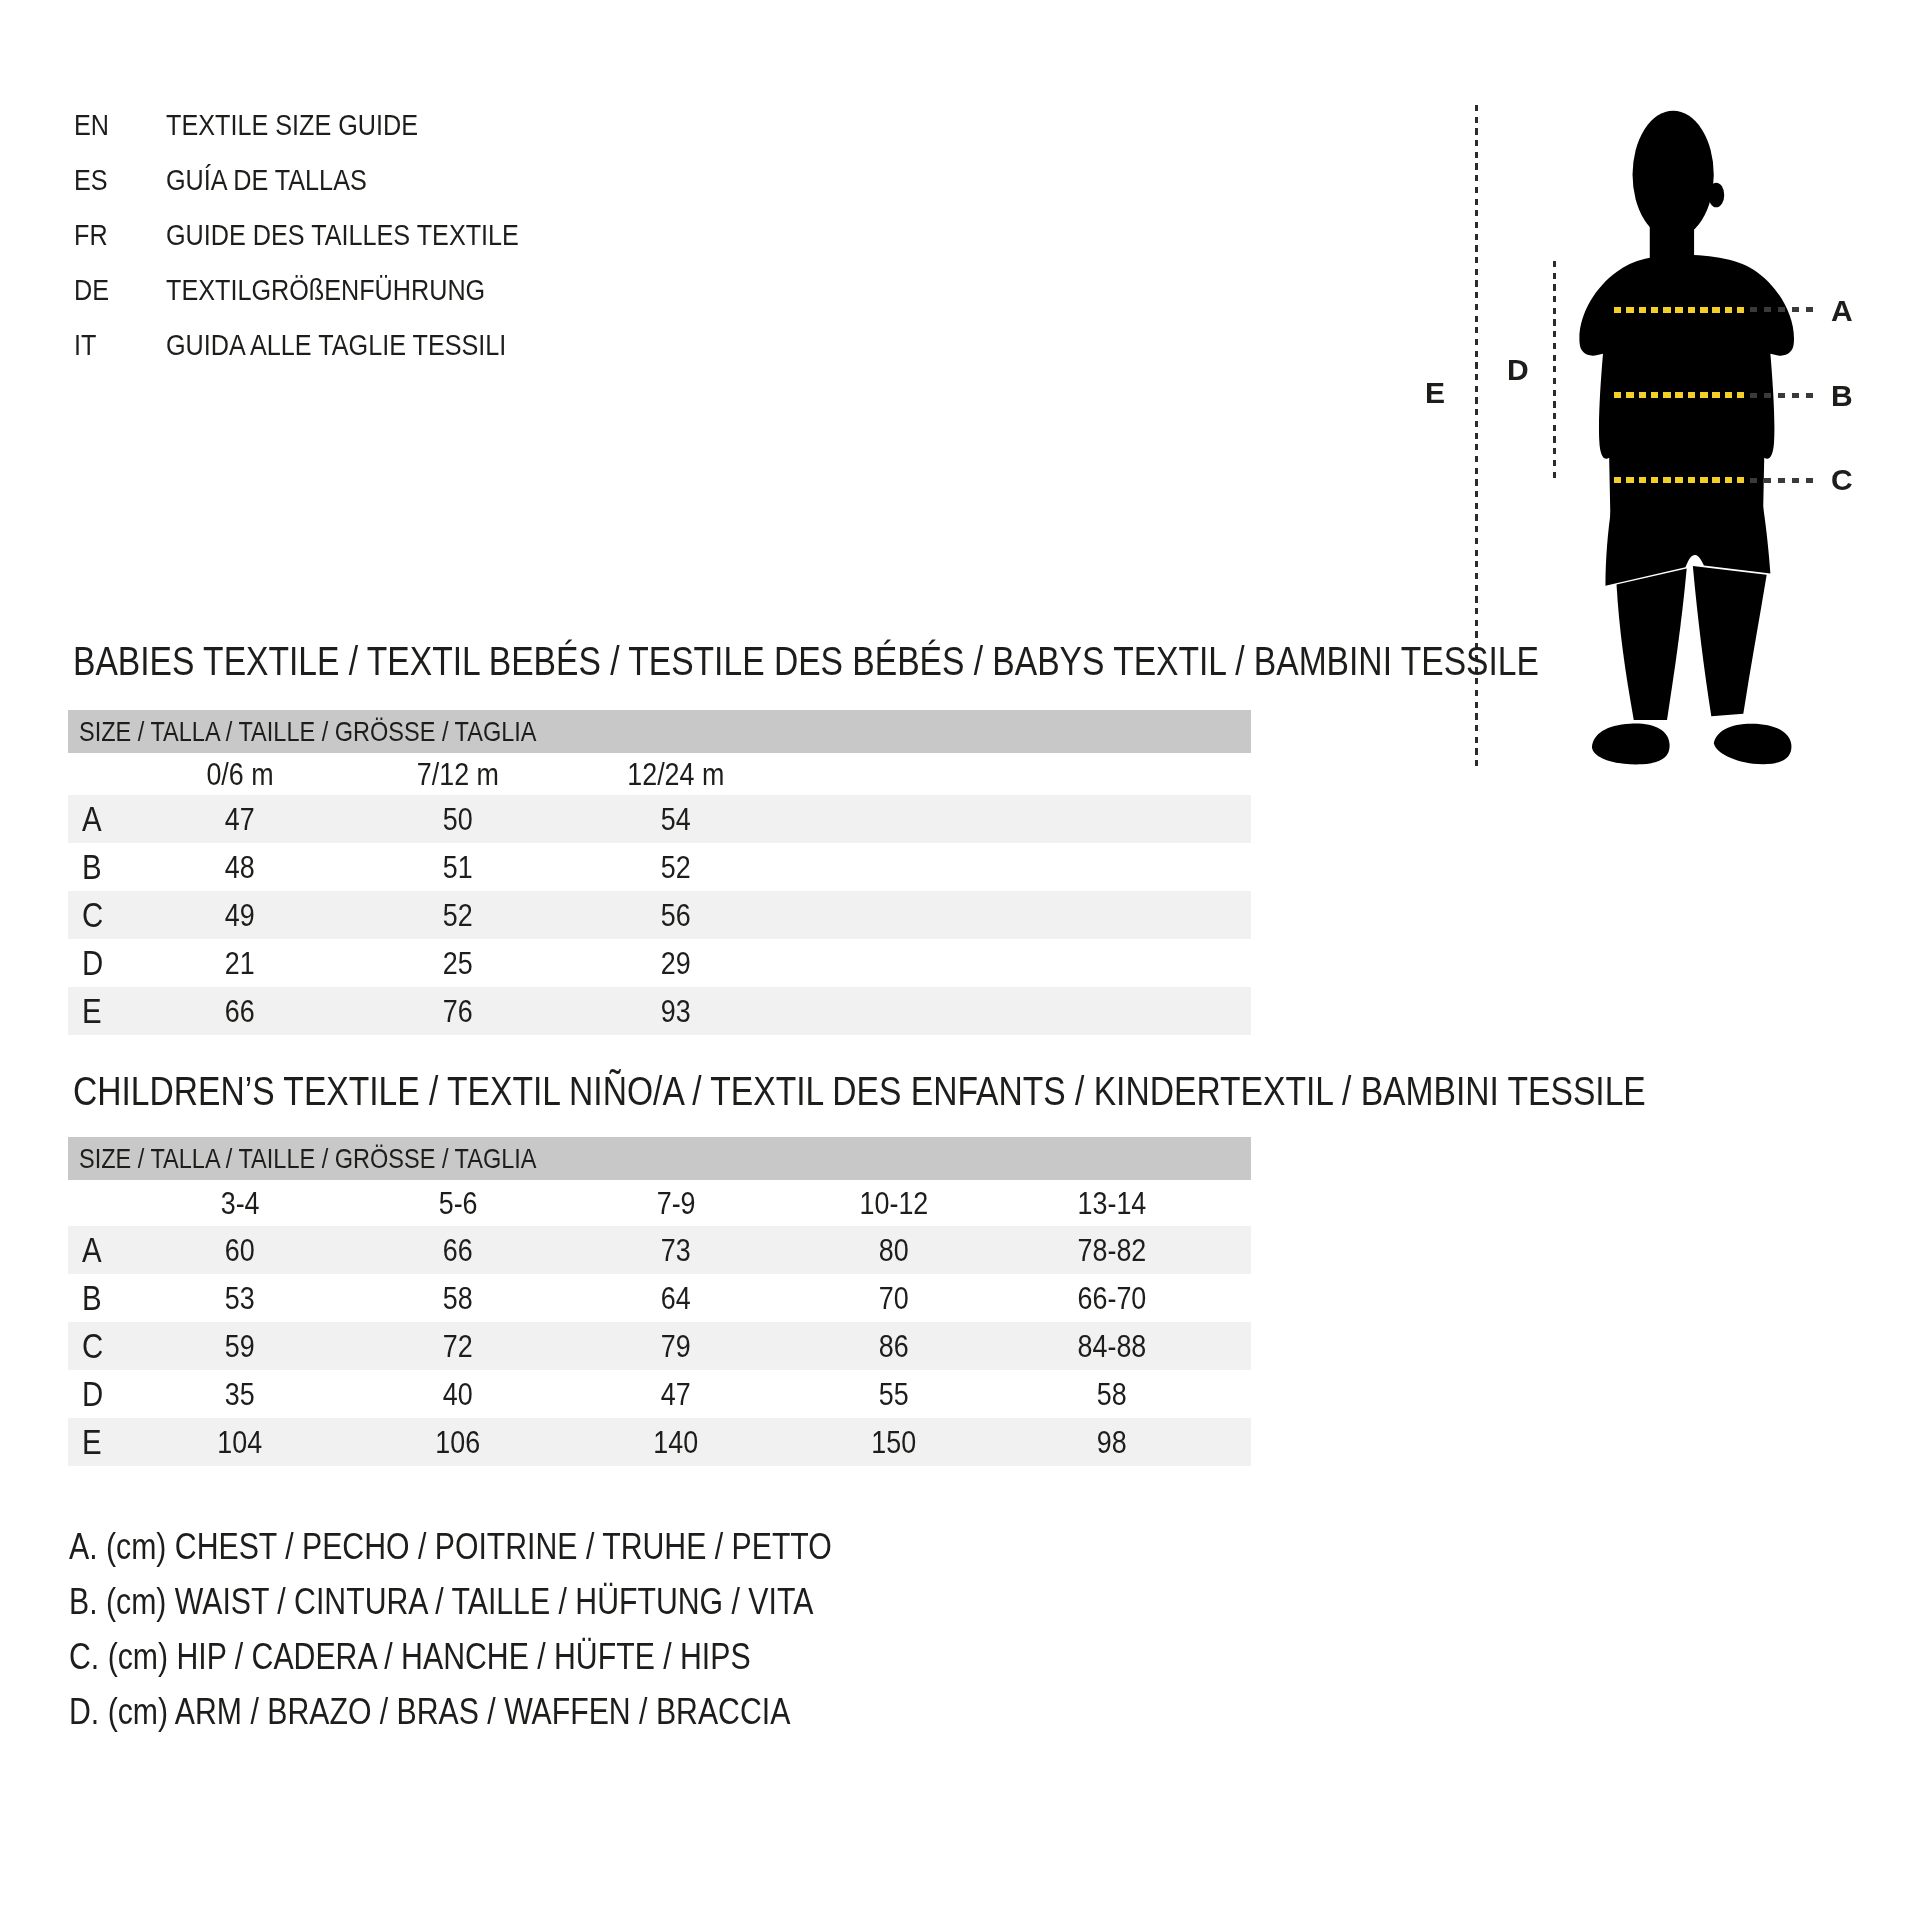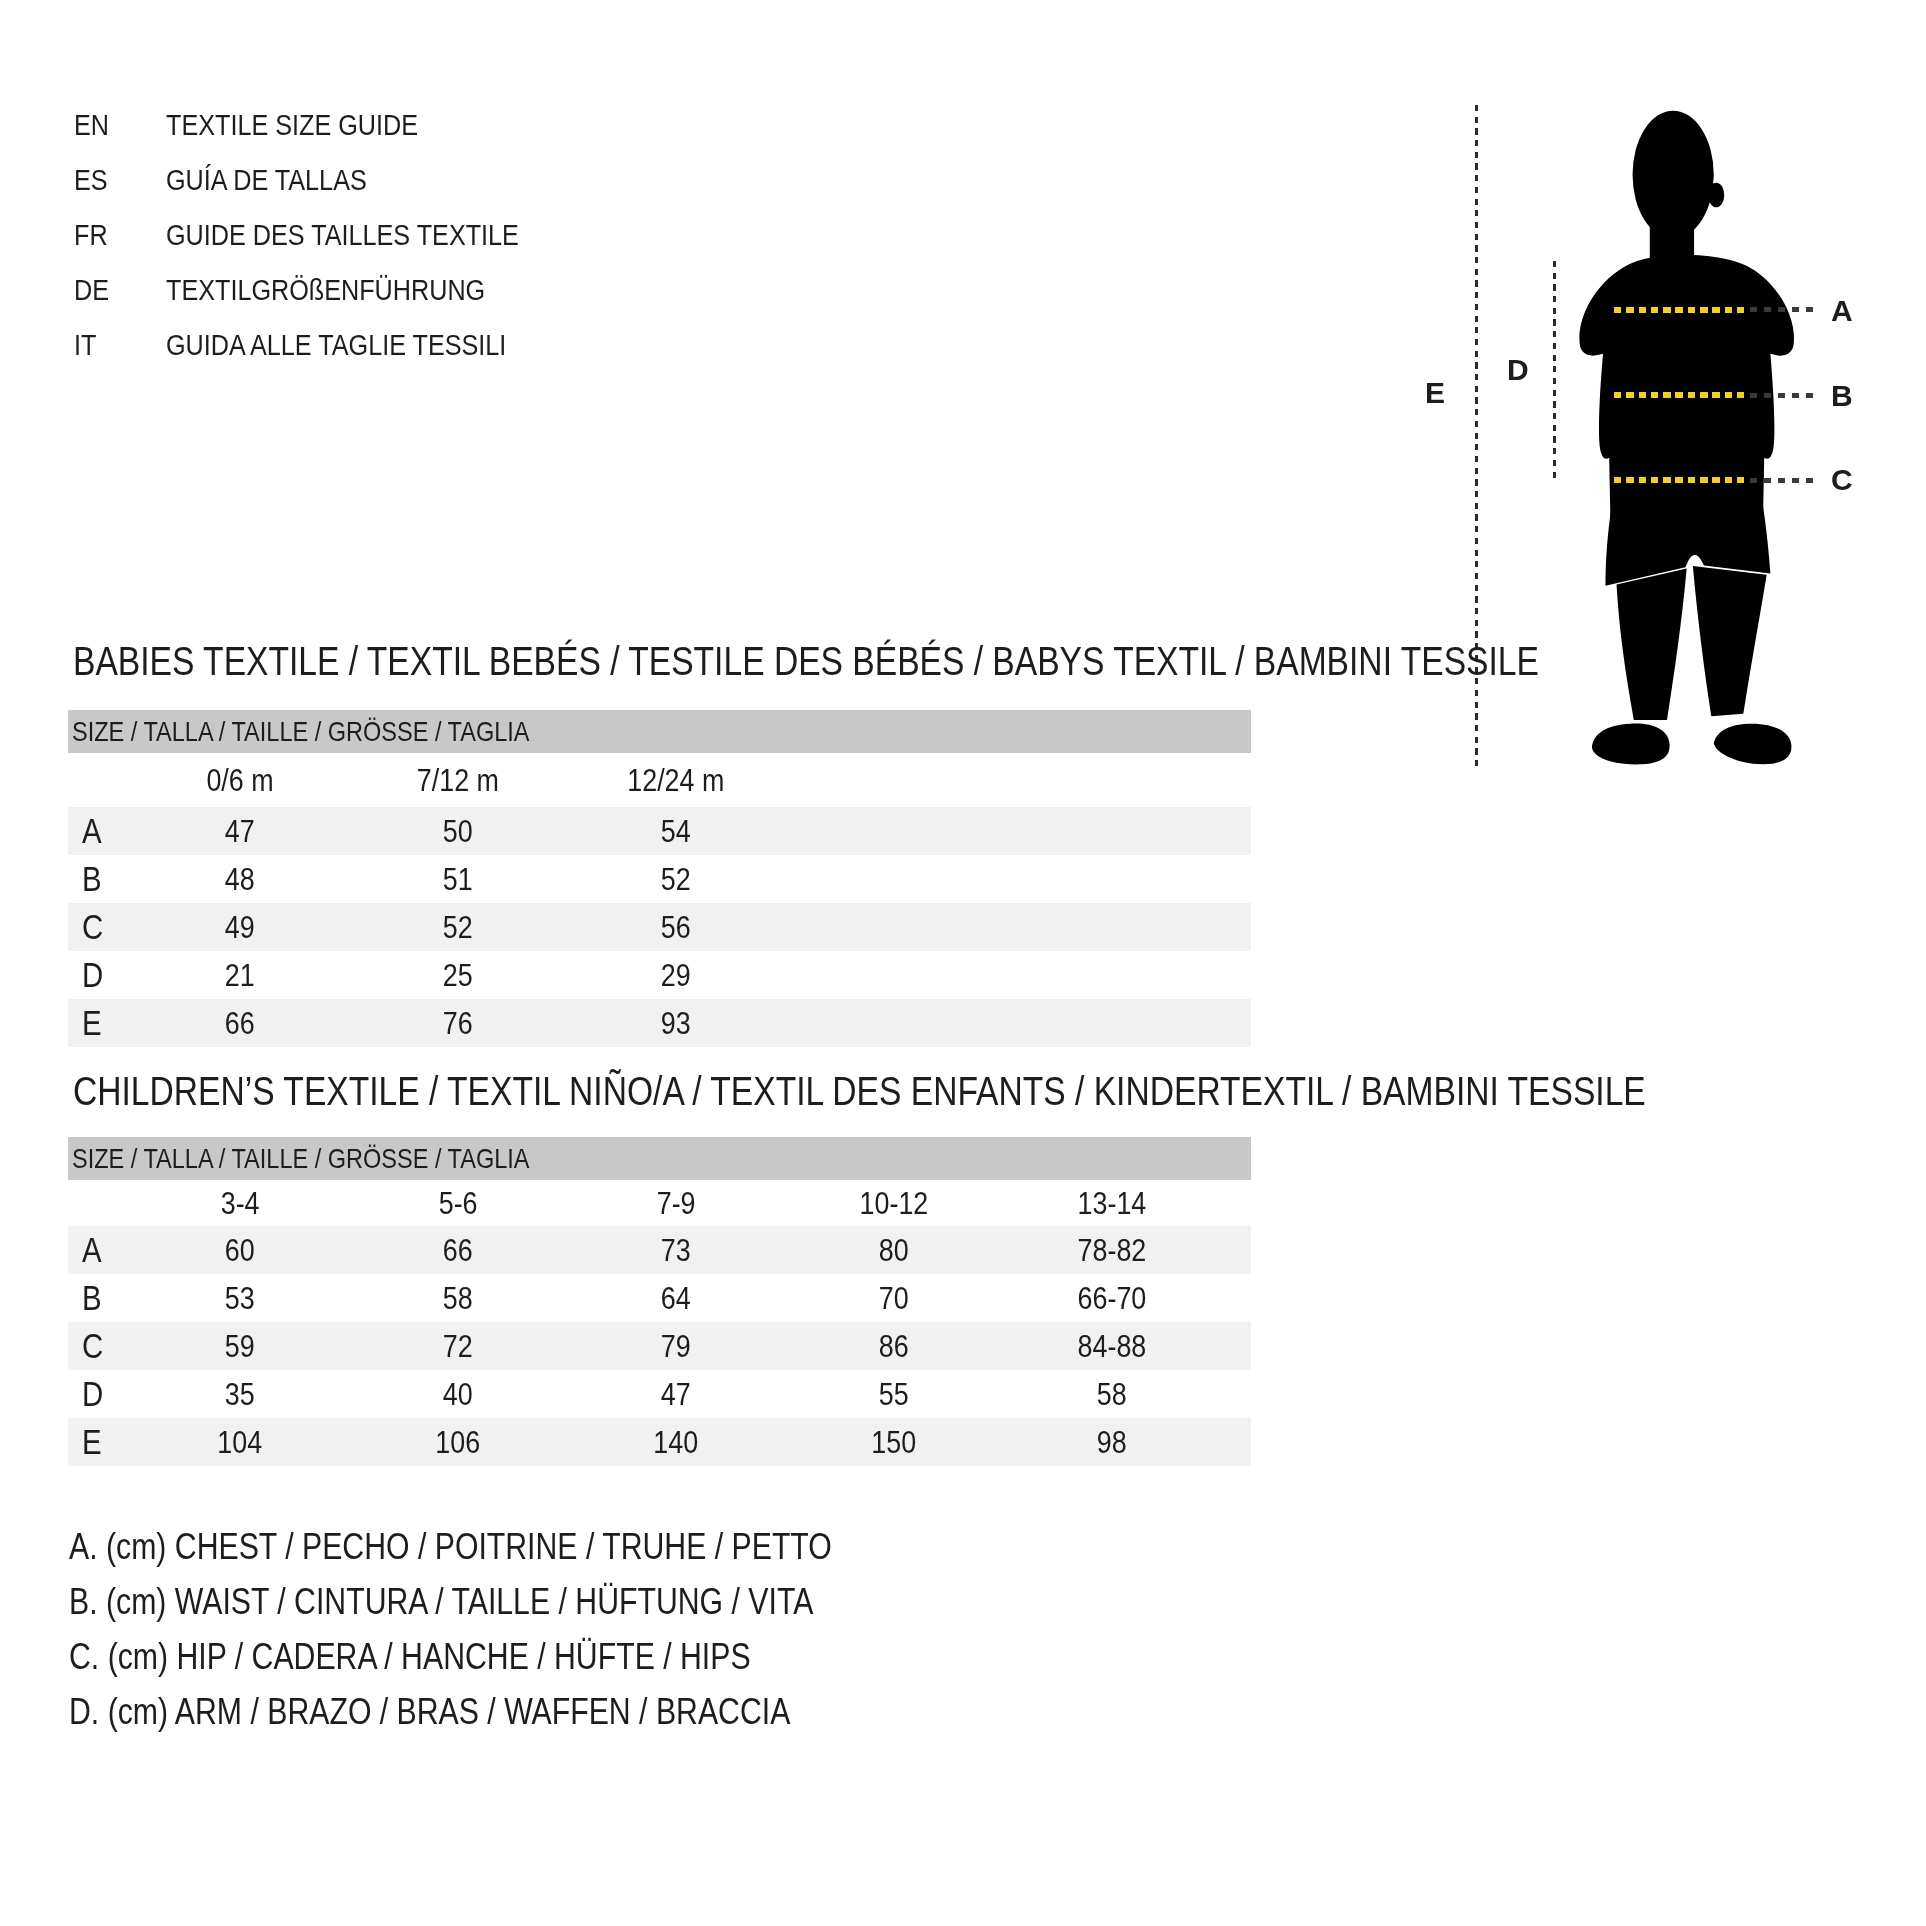--- a/index.html
+++ b/index.html
@@ -13,24 +13,24 @@
   
   .langs{position:absolute;left:74px;top:97px;}
   .lang-row{display:flex;height:55px;align-items:center;font-size:30px;}
   .lang-row .code{width:92px;flex:0 0 92px;}
 
   
   .section-title{position:absolute;left:73px;height:41px;line-height:41px;font-size:40px;}
 
   
   .size-bar{position:absolute;left:68px;width:1183px;height:43px;background:var(--bar,#c8c8c8);
-    display:flex;align-items:center;padding-left:4px;box-sizing:border-box;font-size:28px;}
+    display:flex;align-items:center;padding-left:11px;box-sizing:border-box;font-size:28px;}
   .tbl{position:absolute;left:68px;width:1183px;}
   .trow{display:flex;align-items:center;height:48px;font-size:32px;}
-  .trow.hdr{height:54px;}
+  .trow.hdr{height:42px;}
   .trow.stripe{background:var(--stripe,#f1f1f1);}
   .trow .lbl{flex:0 0 63px;padding-left:13.6px;box-sizing:border-box;font-size:35px;text-align:left;}
   .trow .val{flex:0 0 218px;display:flex;justify-content:center;align-items:center;}
 
   
   .legend{position:absolute;left:69px;top:1519px;}
   .legend-row{height:55px;display:flex;align-items:center;font-size:36px;}
 
   
   .fig-svg{position:absolute;left:1571px;top:99px;width:240px;height:669px;color:var(--silhouette,#000);}

